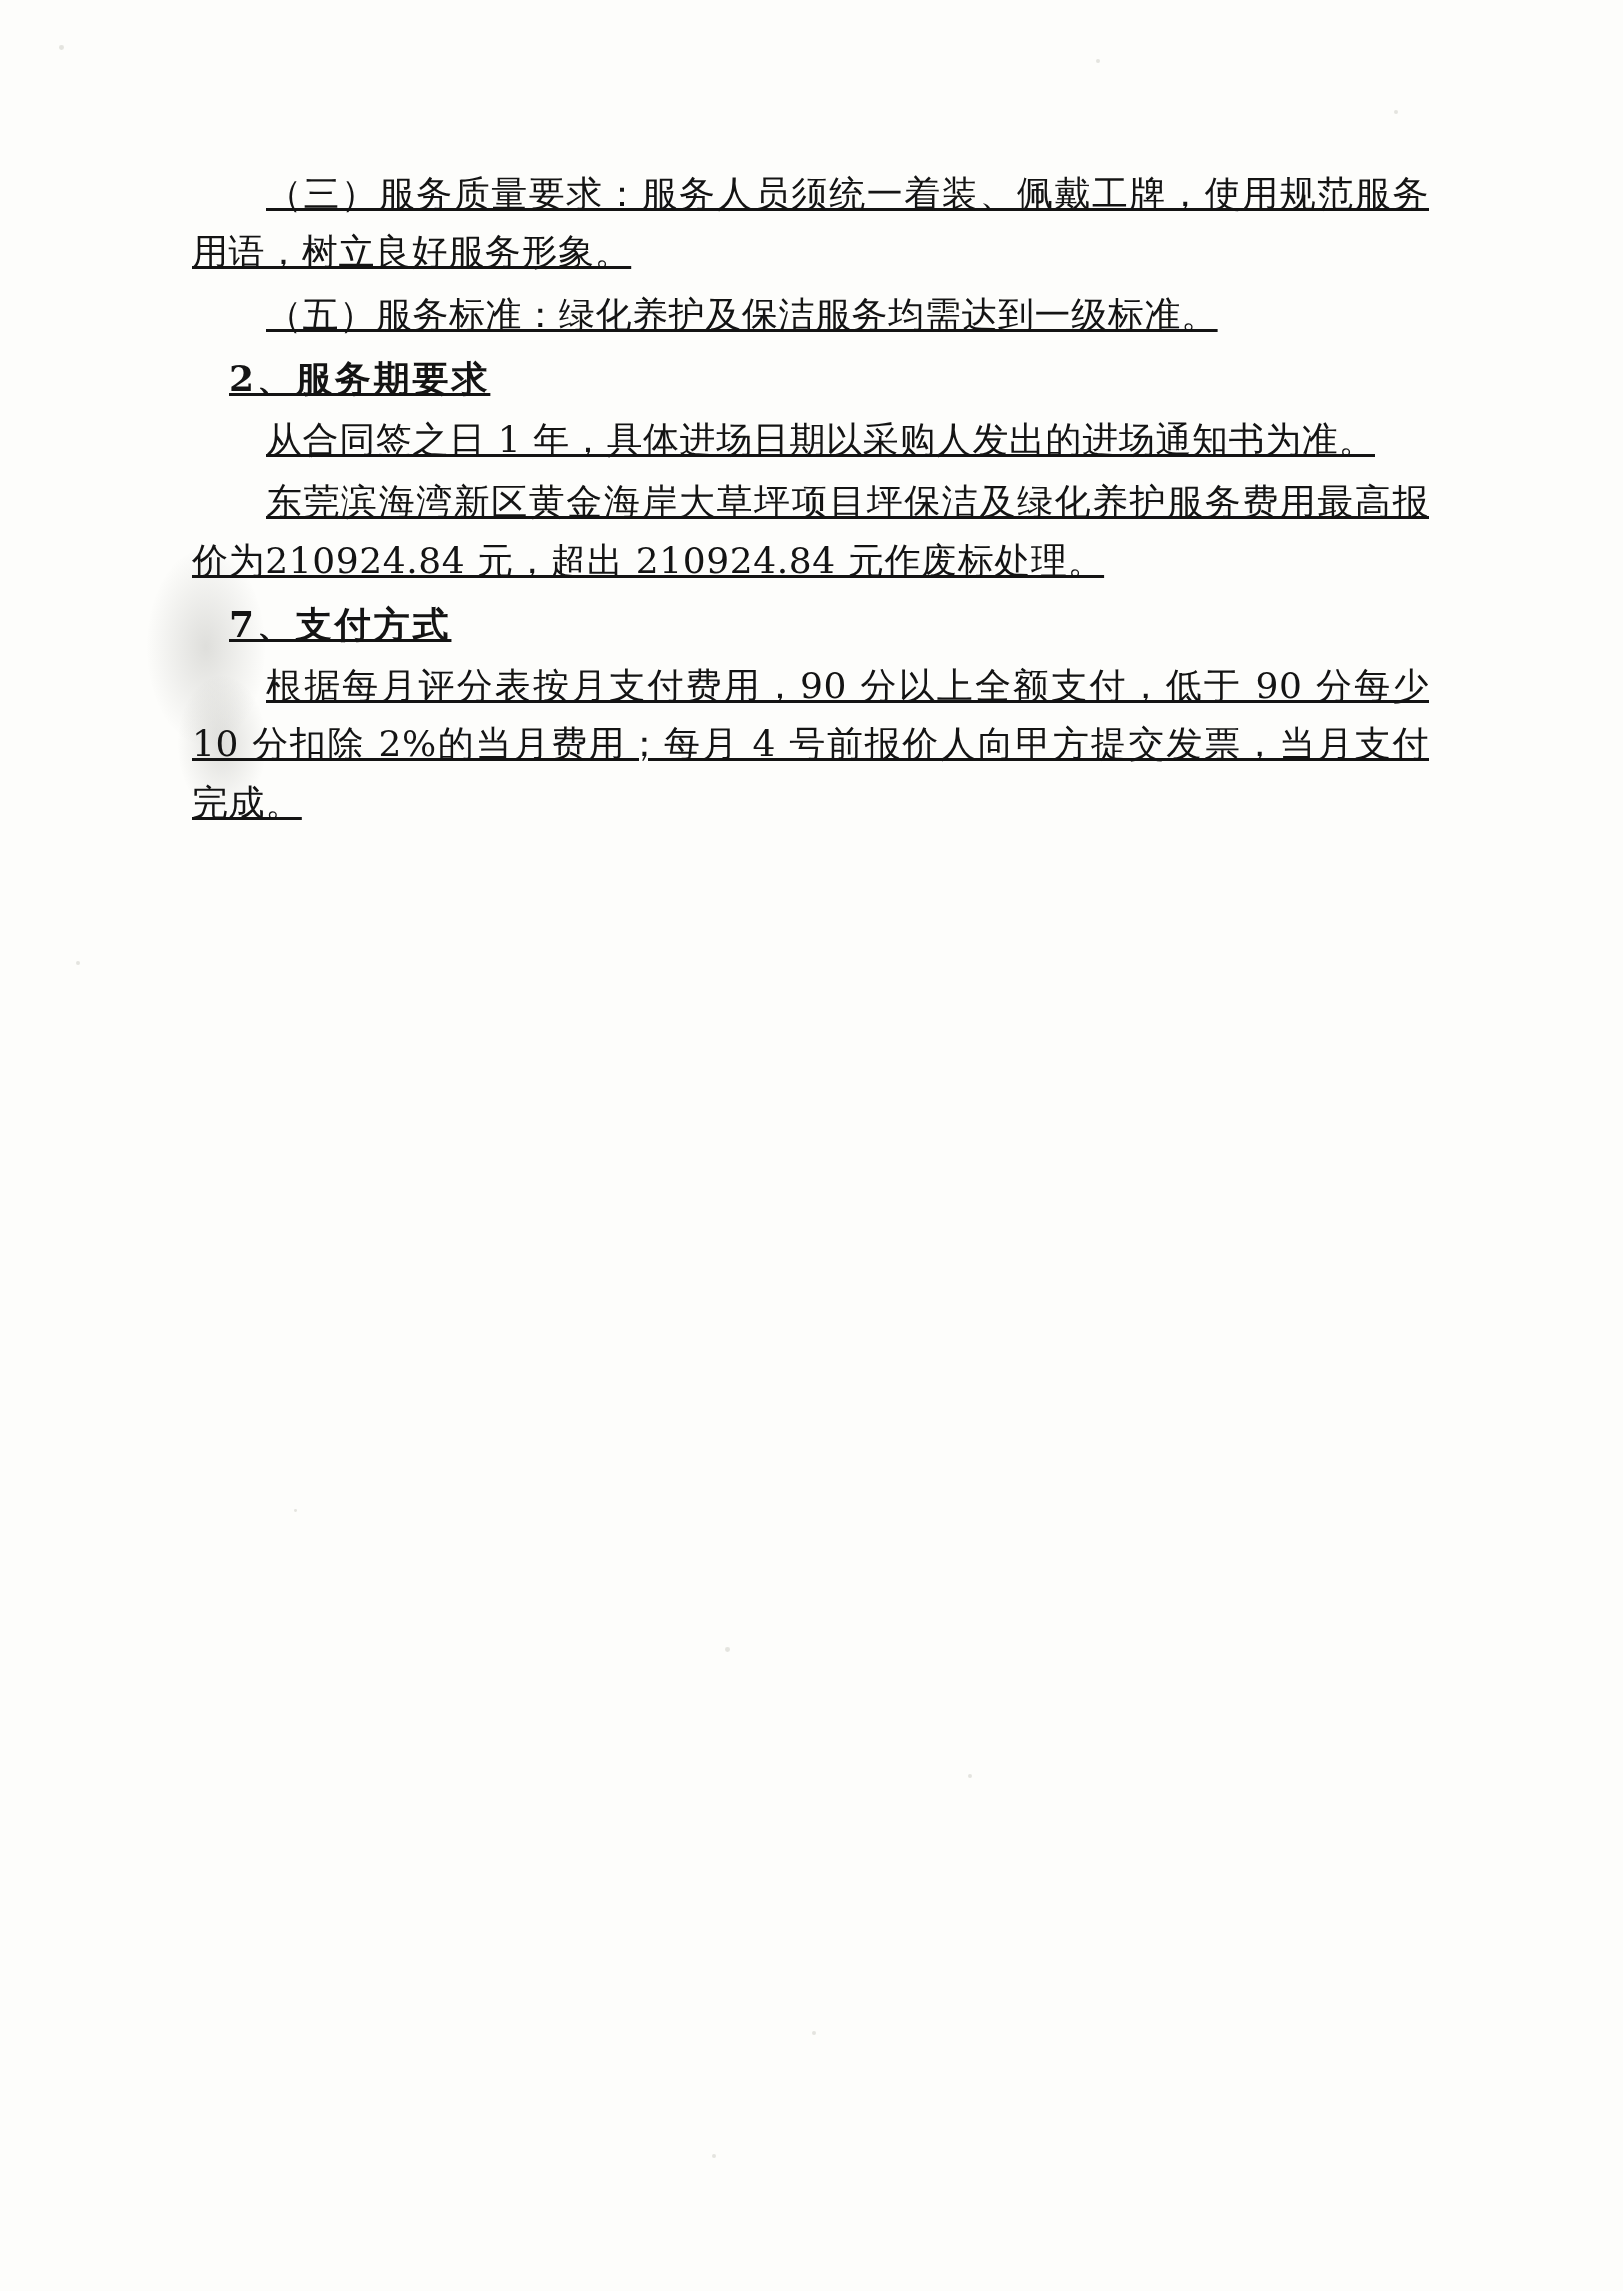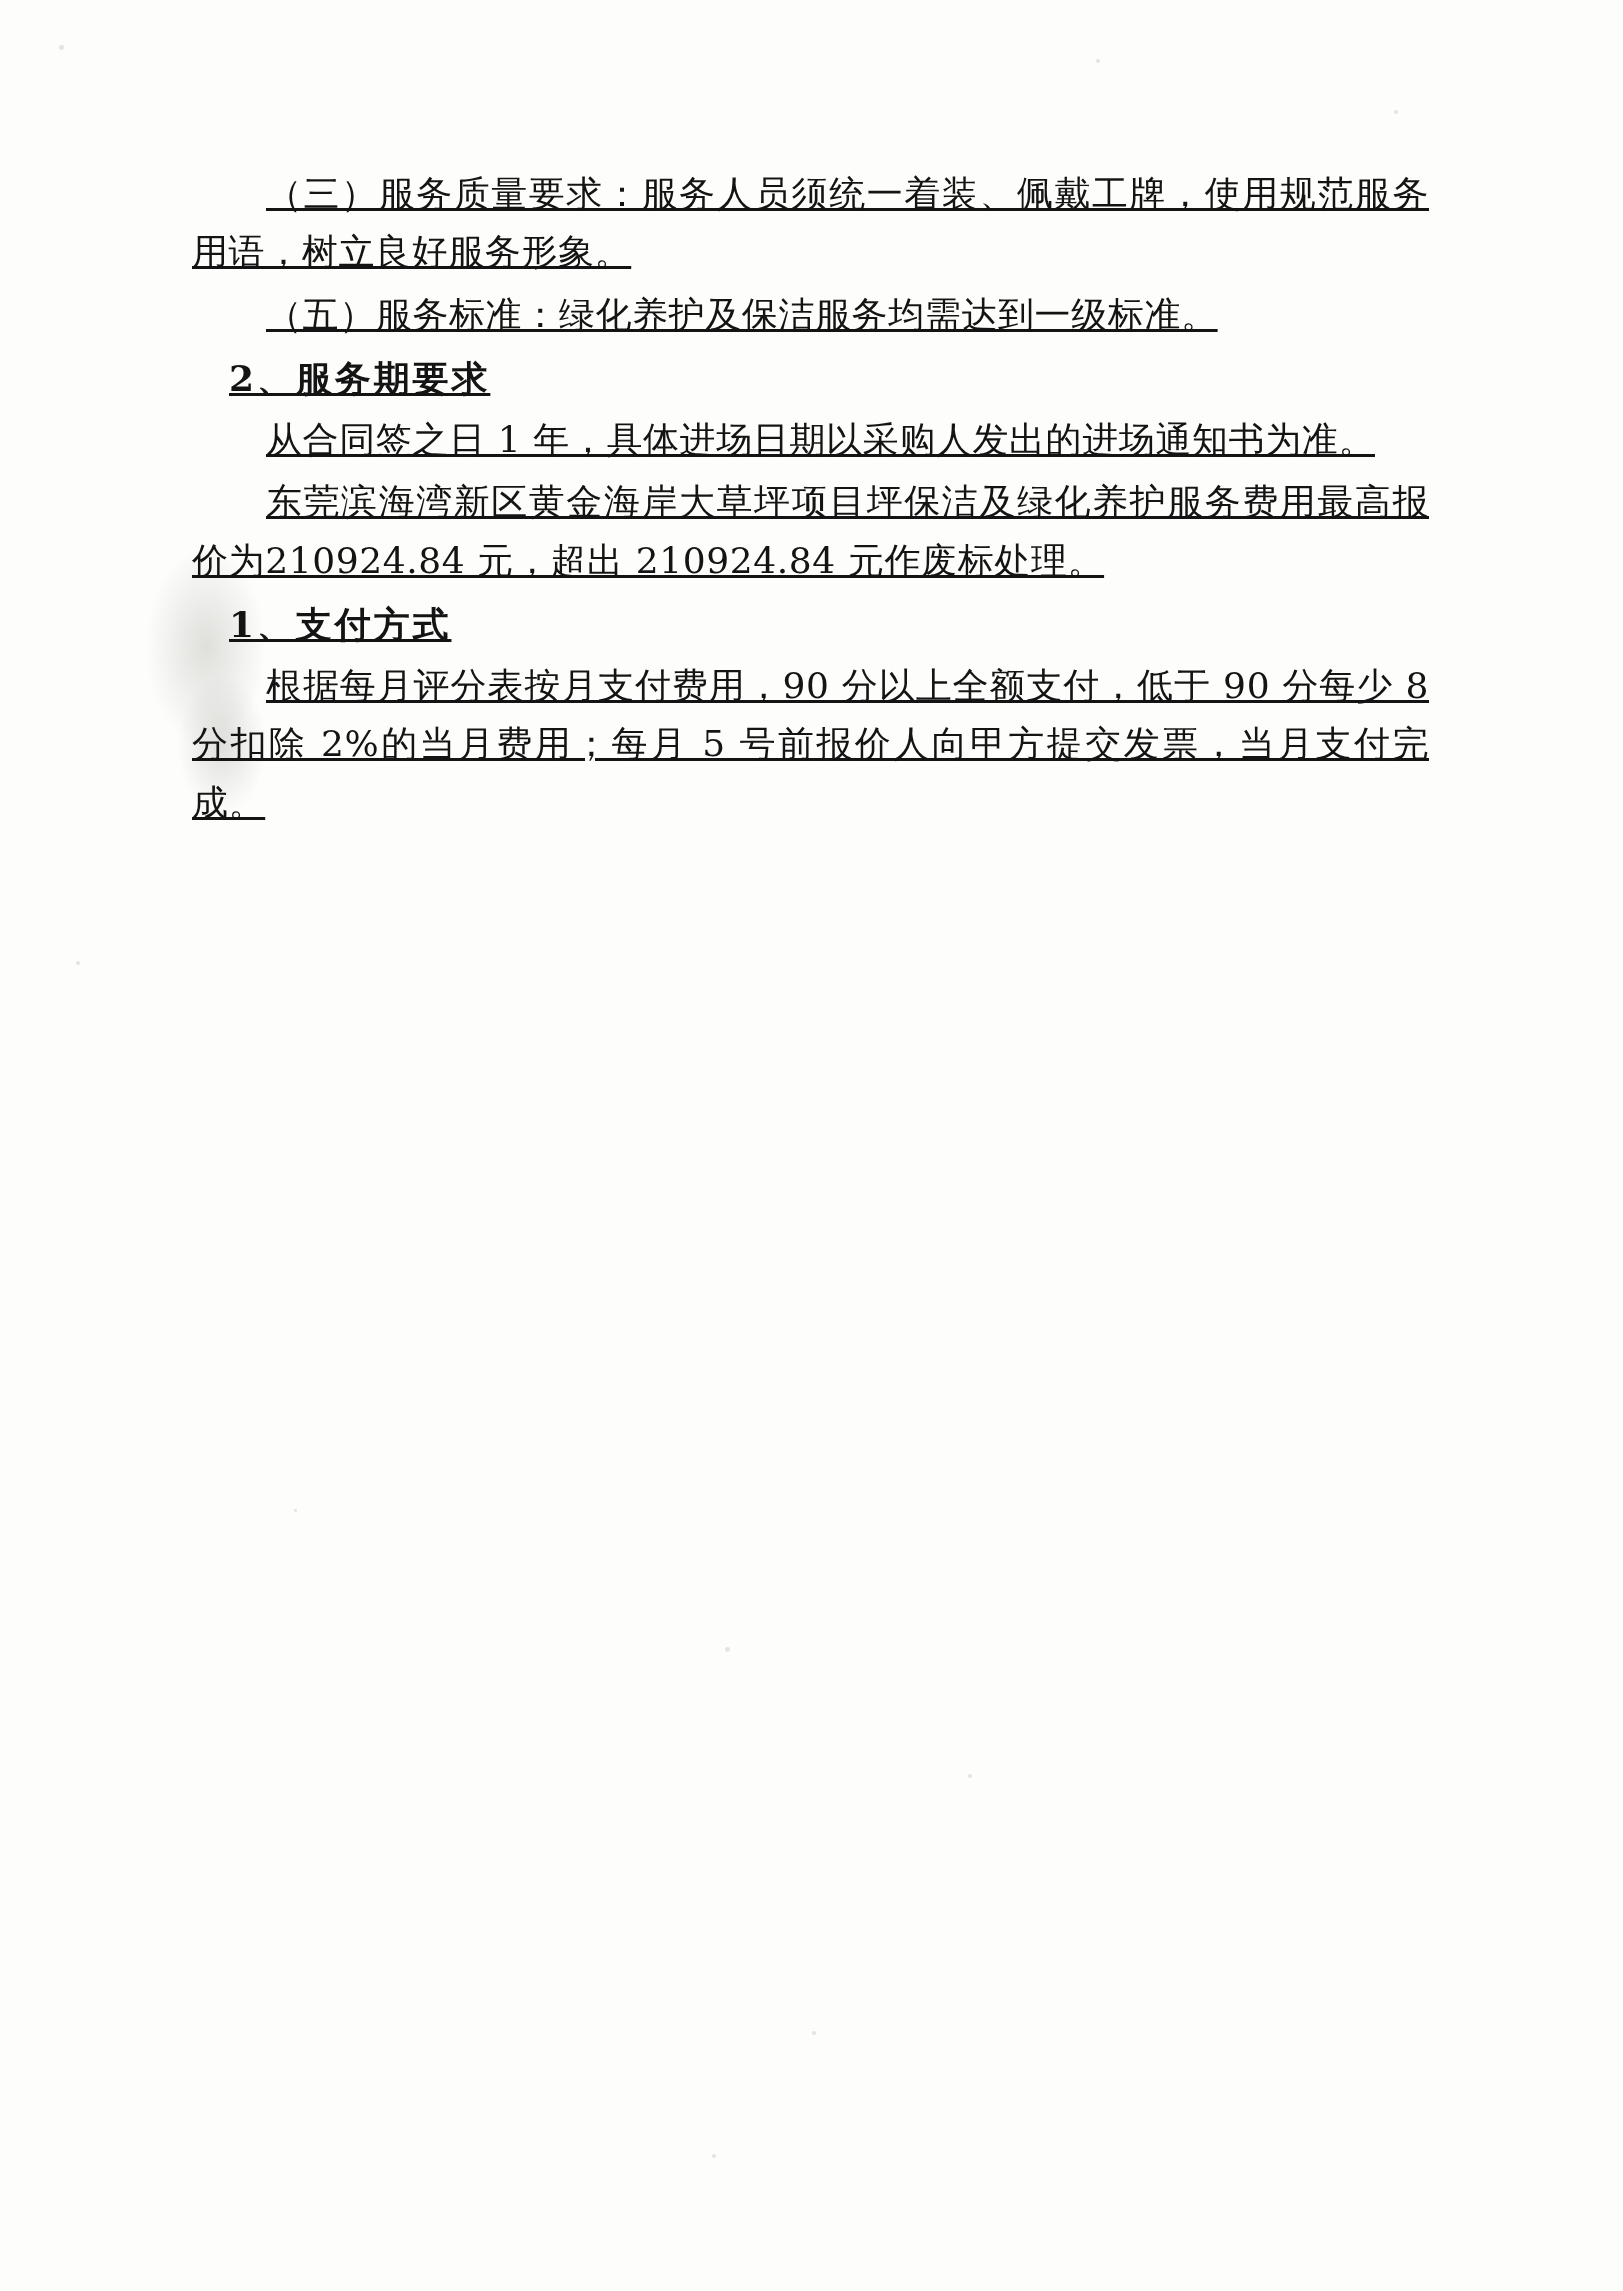--- a/index.html
+++ b/index.html
@@ -81,19 +81,19 @@
     <p class="indent">（五）服务标准：绿化养护及保洁服务均需达到一级标准。</p>
 
     <p class="heading">2、服务期要求</p>
 
     <p class="indent">从合同签之日 1 年，具体进场日期以采购人发出的进场通知书为准。</p>
 
 
 
     <p class="indent">东莞滨海湾新区黄金海岸大草坪项目坪保洁及绿化养护服务费用最高报价为210924.84 元，超出 210924.84 元作废标处理。</p>
 
-    <p class="heading">1、支付方式</p>
+    <p class="heading">7、支付方式</p>
 
-    <p class="indent">根据每月评分表按月支付费用，90 分以上全额支付，低于 90 分每少 8 分扣除 2%的当月费用；每月 5 号前报价人向甲方提交发票，当月支付完成。</p>
+    <p class="indent">根据每月评分表按月支付费用，90 分以上全额支付，低于 90 分每少 10 分扣除 2%的当月费用；每月 4 号前报价人向甲方提交发票，当月支付完成。</p>
 
   </div>
 </div>
 
 
 </body></html>

